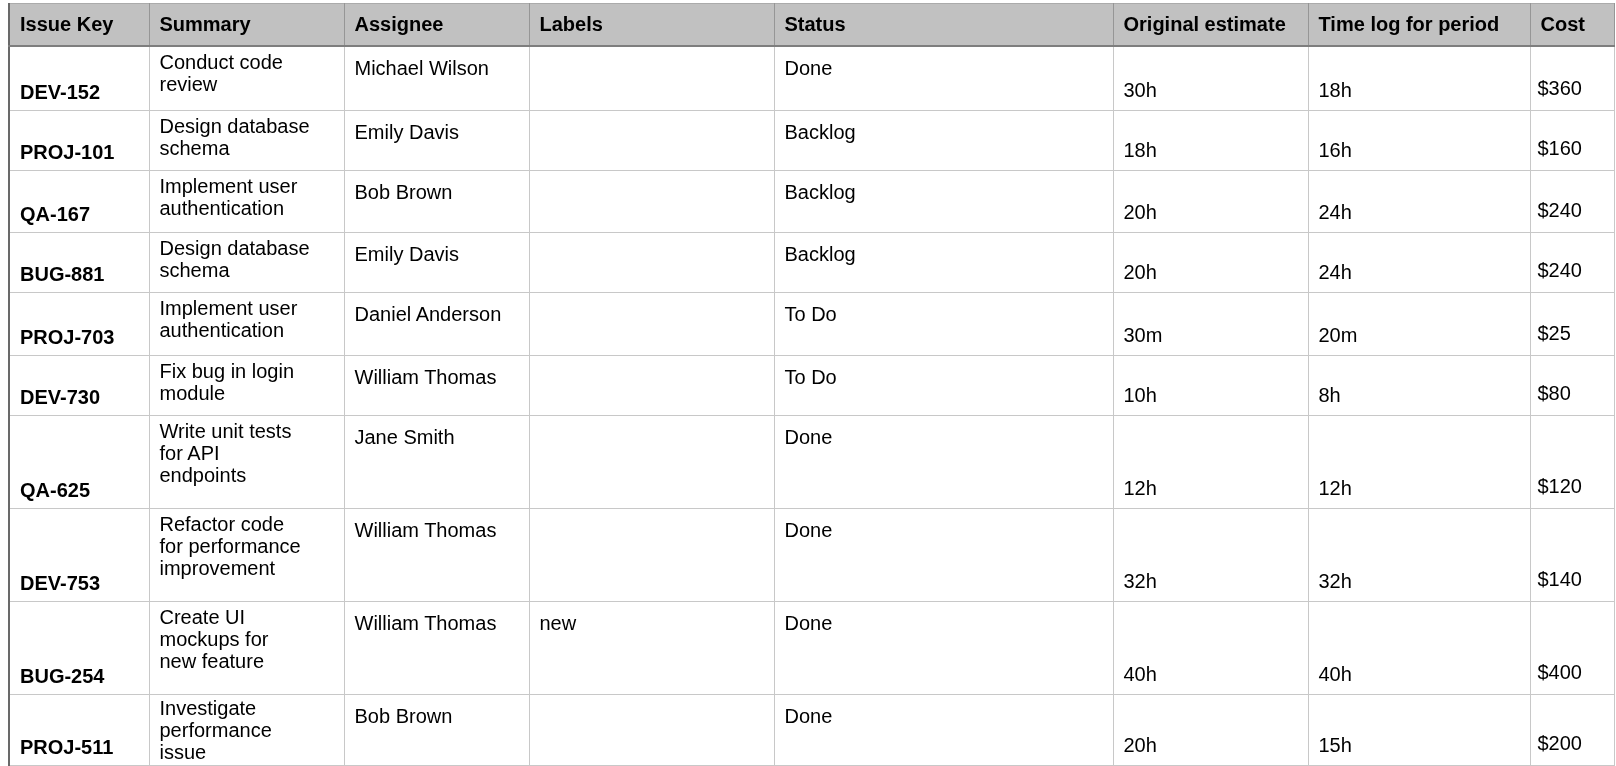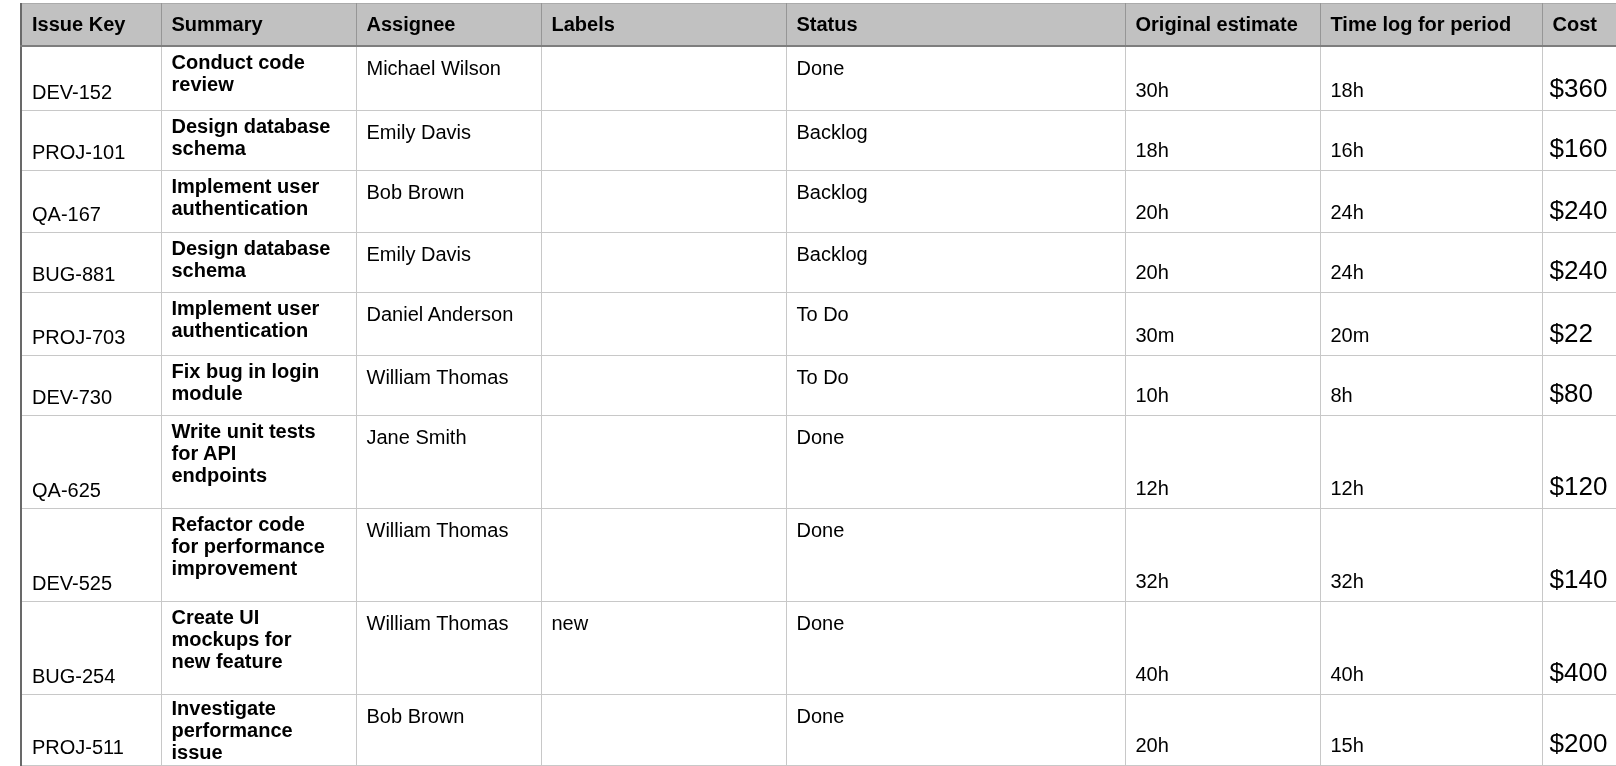--- a/index.html
+++ b/index.html
@@ -6,21 +6,21 @@
     margin: 0;
     padding: 0;
     background: #ffffff;
     width: 1616px;
     height: 766px;
     overflow: hidden;
     font-family: "Liberation Sans", "DejaVu Sans", sans-serif;
     color: #000000;
   }
   .table-wrap {
-    padding: 3px 0 0 20px;
+    padding: 3px 0 0 8px;
   }
   table.issues {
     border-collapse: collapse;
     table-layout: fixed;
     width: 1605px;
     border-left: 2px solid #696969;
   }
   col.w-key      { width: 140px; }
   col.w-summary  { width: 195px; }
   col.w-assignee { width: 185px; }
@@ -61,47 +61,46 @@
   td {
     font-size: 20px;
     line-height: 22px;
     border: 1px solid #c8c8c8;
     overflow: hidden;
   }
   td:first-child { border-left: 2px solid #696969; }
 
   td.col-key {
     vertical-align: bottom;
-    font-weight: normal;
+    font-weight: bold;
     padding: 0 6px 7px 10px;
     white-space: nowrap;
   }
   td.col-summary {
     vertical-align: top;
     padding: 4px 6px 2px 10px;
     white-space: pre-line;
-    font-weight: bold;
   }
   tbody tr:nth-child(10) td.col-summary { padding-top: 2px; }
   td.col-assignee,
   td.col-labels,
   td.col-status {
     vertical-align: top;
     padding: 10px 6px 2px 10px;
   }
   td.col-est,
   td.col-log {
     vertical-align: bottom;
     padding: 0 6px 9px 10px;
     white-space: nowrap;
     margin-left: 48px;
   }
   td.col-cost {
     vertical-align: bottom;
-    font-size: 26px;
+    font-size: 20px;
     line-height: 28px;
     padding: 0 4px 8px 7px;
     white-space: nowrap;
   }
 </style>
 </head>
 <body>
 
 <div class="table-wrap">
   <table class="issues">
@@ -174,21 +173,21 @@
       </tr>
       <tr>
         <td class="col-key">PROJ-703</td>
         <td class="col-summary">Implement user
 authentication</td>
         <td class="col-assignee">Daniel Anderson</td>
         <td class="col-labels"></td>
         <td class="col-status">To Do</td>
         <td class="col-est">30m</td>
         <td class="col-log">20m</td>
-        <td class="col-cost">$22</td>
+        <td class="col-cost">$25</td>
       </tr>
       <tr>
         <td class="col-key">DEV-730</td>
         <td class="col-summary">Fix bug in login
 module</td>
         <td class="col-assignee">William Thomas</td>
         <td class="col-labels"></td>
         <td class="col-status">To Do</td>
         <td class="col-est">10h</td>
         <td class="col-log">8h</td>
@@ -200,21 +199,21 @@
 for API
 endpoints</td>
         <td class="col-assignee">Jane Smith</td>
         <td class="col-labels"></td>
         <td class="col-status">Done</td>
         <td class="col-est">12h</td>
         <td class="col-log">12h</td>
         <td class="col-cost">$120</td>
       </tr>
       <tr>
-        <td class="col-key">DEV-525</td>
+        <td class="col-key">DEV-753</td>
         <td class="col-summary">Refactor code
 for performance
 improvement</td>
         <td class="col-assignee">William Thomas</td>
         <td class="col-labels"></td>
         <td class="col-status">Done</td>
         <td class="col-est">32h</td>
         <td class="col-log">32h</td>
         <td class="col-cost">$140</td>
       </tr>

